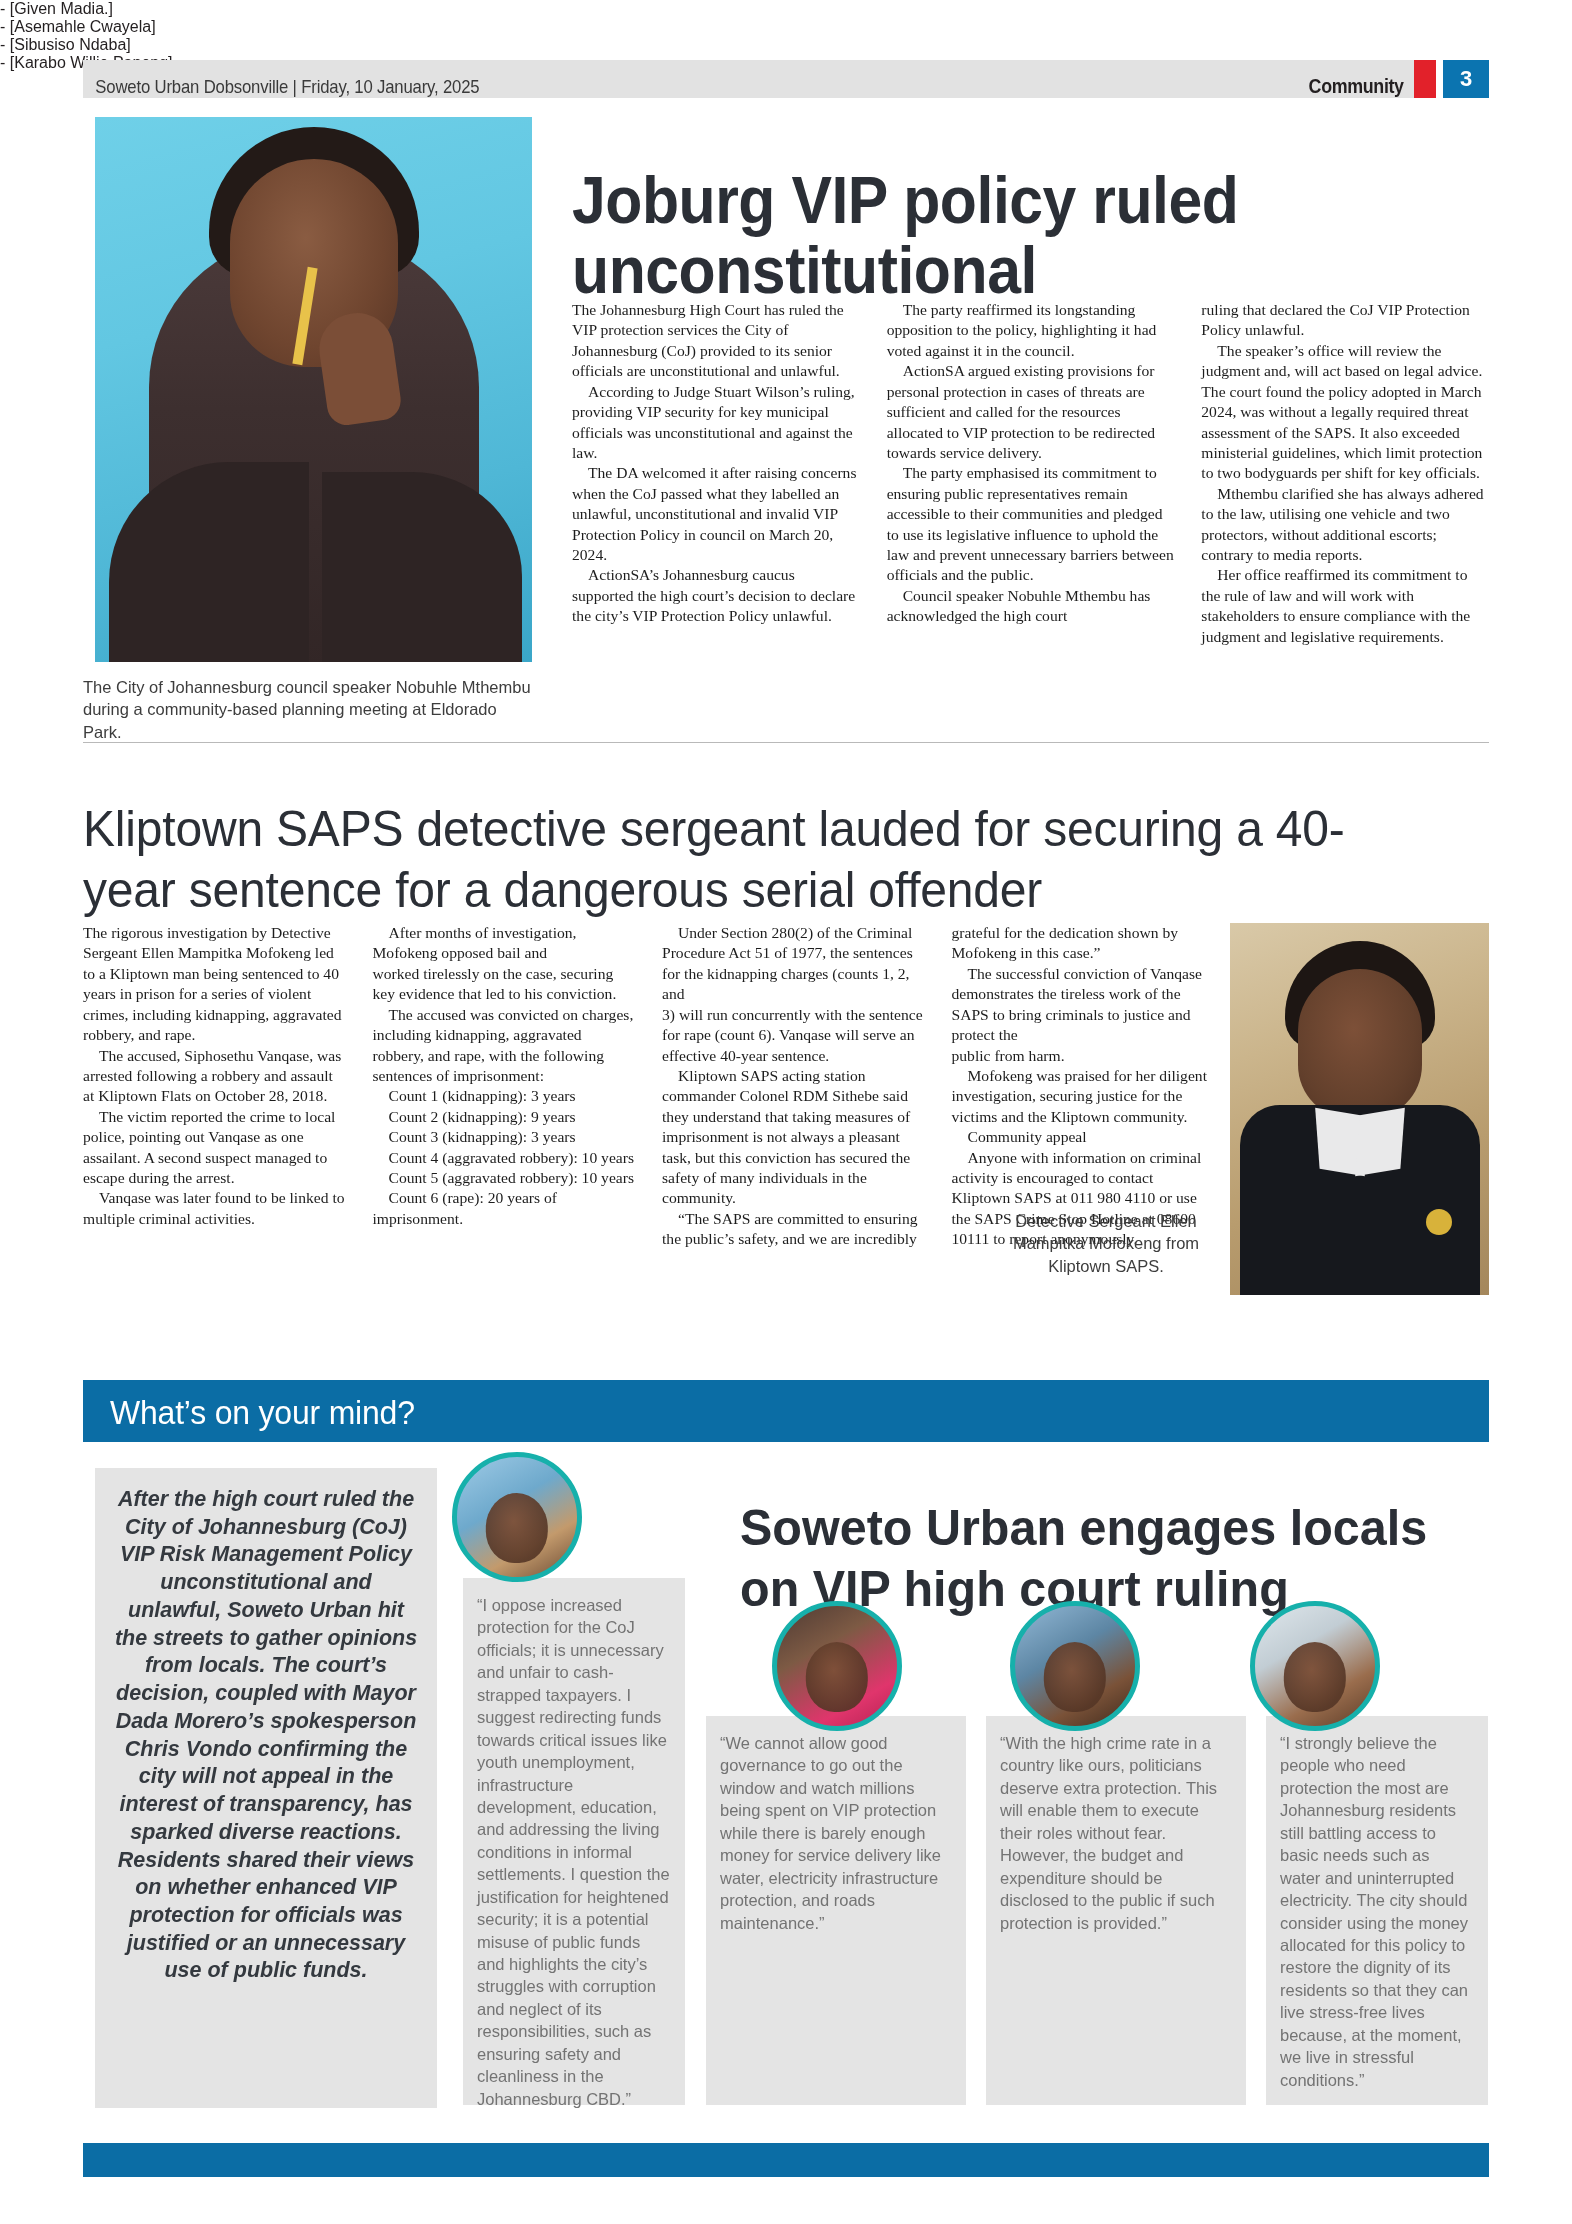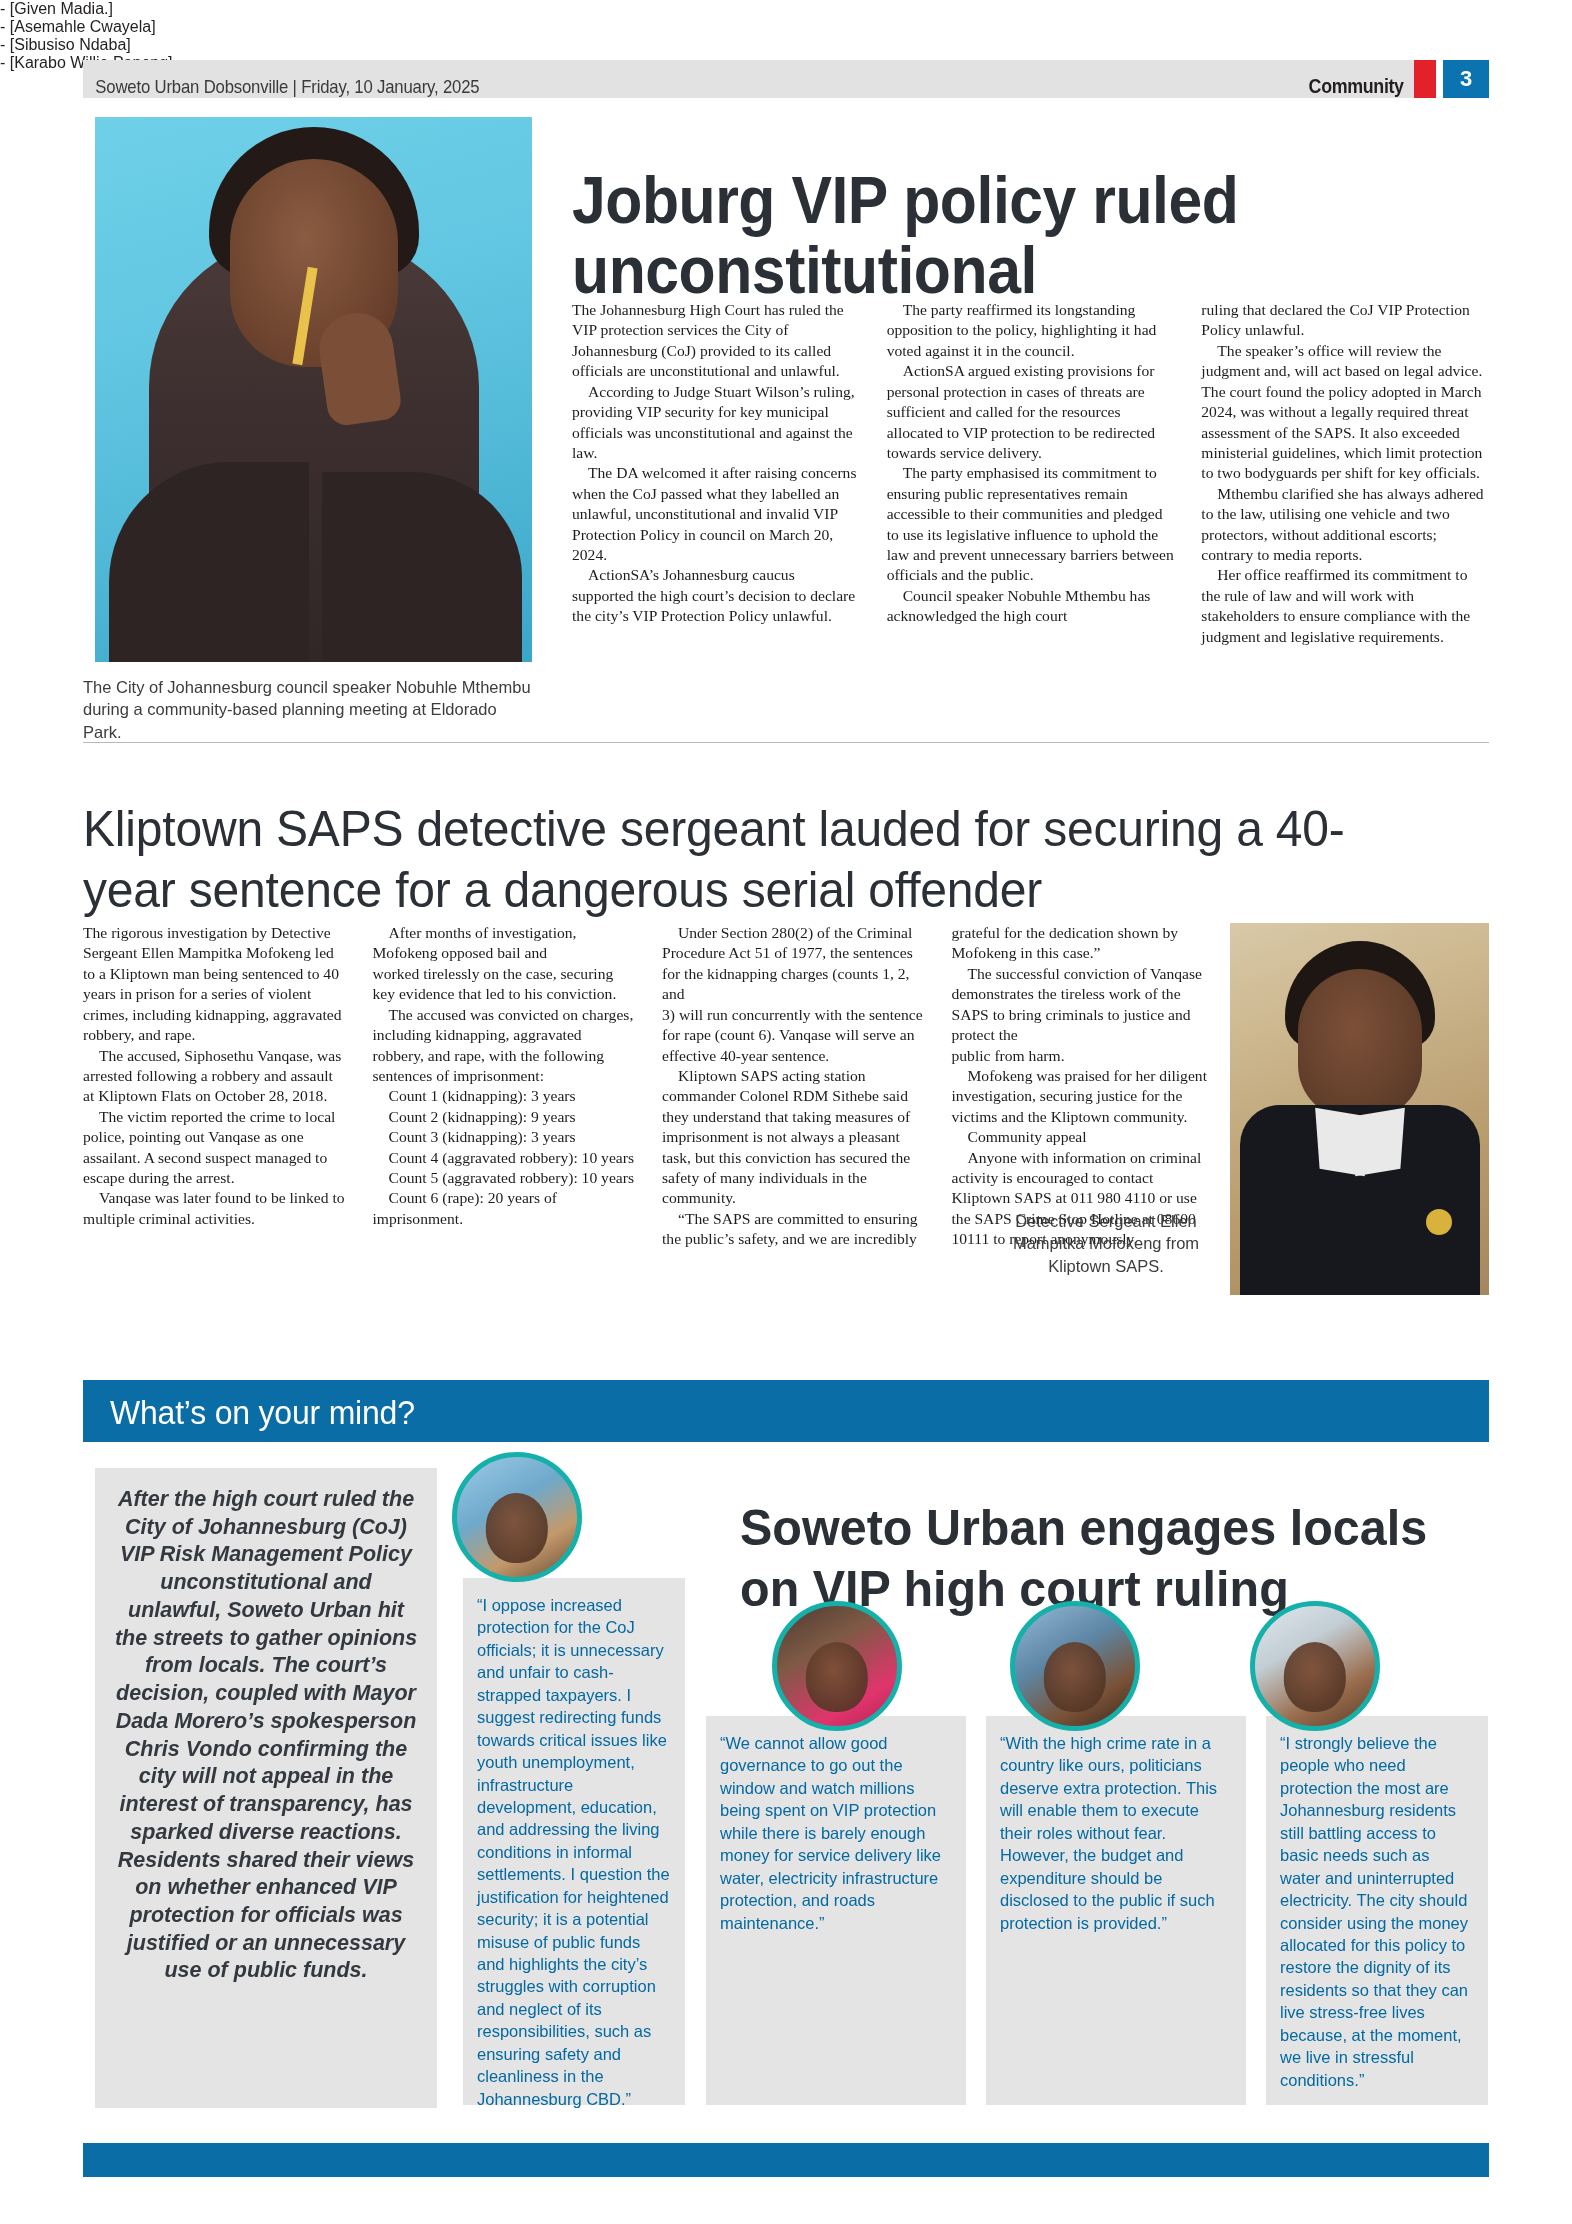--- a/index.html
+++ b/index.html
@@ -192,21 +192,21 @@
   .av-c { background:linear-gradient(150deg,#93b9d6 0%,#5d86a4 40%,#7a5238 72%,#3f2a1d 100%); }
   .av-d { background:linear-gradient(150deg,#dfe7ec 0%,#c2cdd4 35%,#9a6d4d 70%,#5c3c28 100%); }
   .vox-avatar .av-face {
     position:absolute; left:50%; top:30%; width:52%; height:58%;
     transform:translateX(-50%);
     background:radial-gradient(ellipse at 45% 40%, rgba(125,80,56,.95) 0%, rgba(85,54,38,.9) 70%);
     border-radius:50% 50% 46% 46%;
   }
   .vox-body {
     position:absolute; background:#e4e4e4;
-    font-size:16.5px; line-height:1.36; color:#0369a1;
+    font-size:16.5px; line-height:1.36; color:#737373;
     box-sizing:border-box; padding:16px 14px 10px 14px;
   }
 
   .vox-footer {
     position:absolute; left:83px; top:2143px; width:1406px; height:34px;
     background:#0b6da5;
   }
 </style>
 </head>
 <body>
@@ -230,21 +230,21 @@
     <div class="hand"></div>
     <div class="shoulder-l"></div>
     <div class="shoulder-r"></div>
   </div>
   <div class="s1-caption">The City of Johannesburg council speaker Nobuhle Mthembu during a community-based planning meeting at Eldorado Park.</div>
 
   <h1 class="s1-head">Joburg VIP policy ruled unconstitutional</h1>
 
   <div class="s1-cols bodytext">
     <div>
-        <p class="first">The Johannesburg High Court has ruled the VIP protection services the City of Johannesburg (CoJ) provided to its called officials are unconstitutional and unlawful.</p>
+        <p class="first">The Johannesburg High Court has ruled the VIP protection services the City of Johannesburg (CoJ) provided to its senior officials are unconstitutional and unlawful.</p>
         <p>According to Judge Stuart Wilson’s ruling, providing VIP security for key municipal officials was unconstitutional and against the law.</p>
         <p>The DA welcomed it after raising concerns when the CoJ passed what they labelled an unlawful, unconstitutional and invalid VIP Protection Policy in council on March 20, 2024.</p>
         <p>ActionSA’s Johannesburg caucus</p>
       </div>
     <div>
         <p class="first">supported the high court’s decision to declare the city’s VIP Protection Policy unlawful.</p>
         <p>The party reaffirmed its longstanding opposition to the policy, highlighting it had voted against it in the council.</p>
         <p>ActionSA argued existing provisions for personal protection in cases of threats are sufficient and called for the resources allocated to VIP protection to be redirected towards service delivery.</p>
         <p>The party emphasised its commitment to ensuring public representatives remain accessible to their communities and pledged to use its legislative influence to uphold the law and prevent unnecessary barriers between officials and the public.</p>
         <p>Council speaker Nobuhle Mthembu has acknowledged the high court</p>

